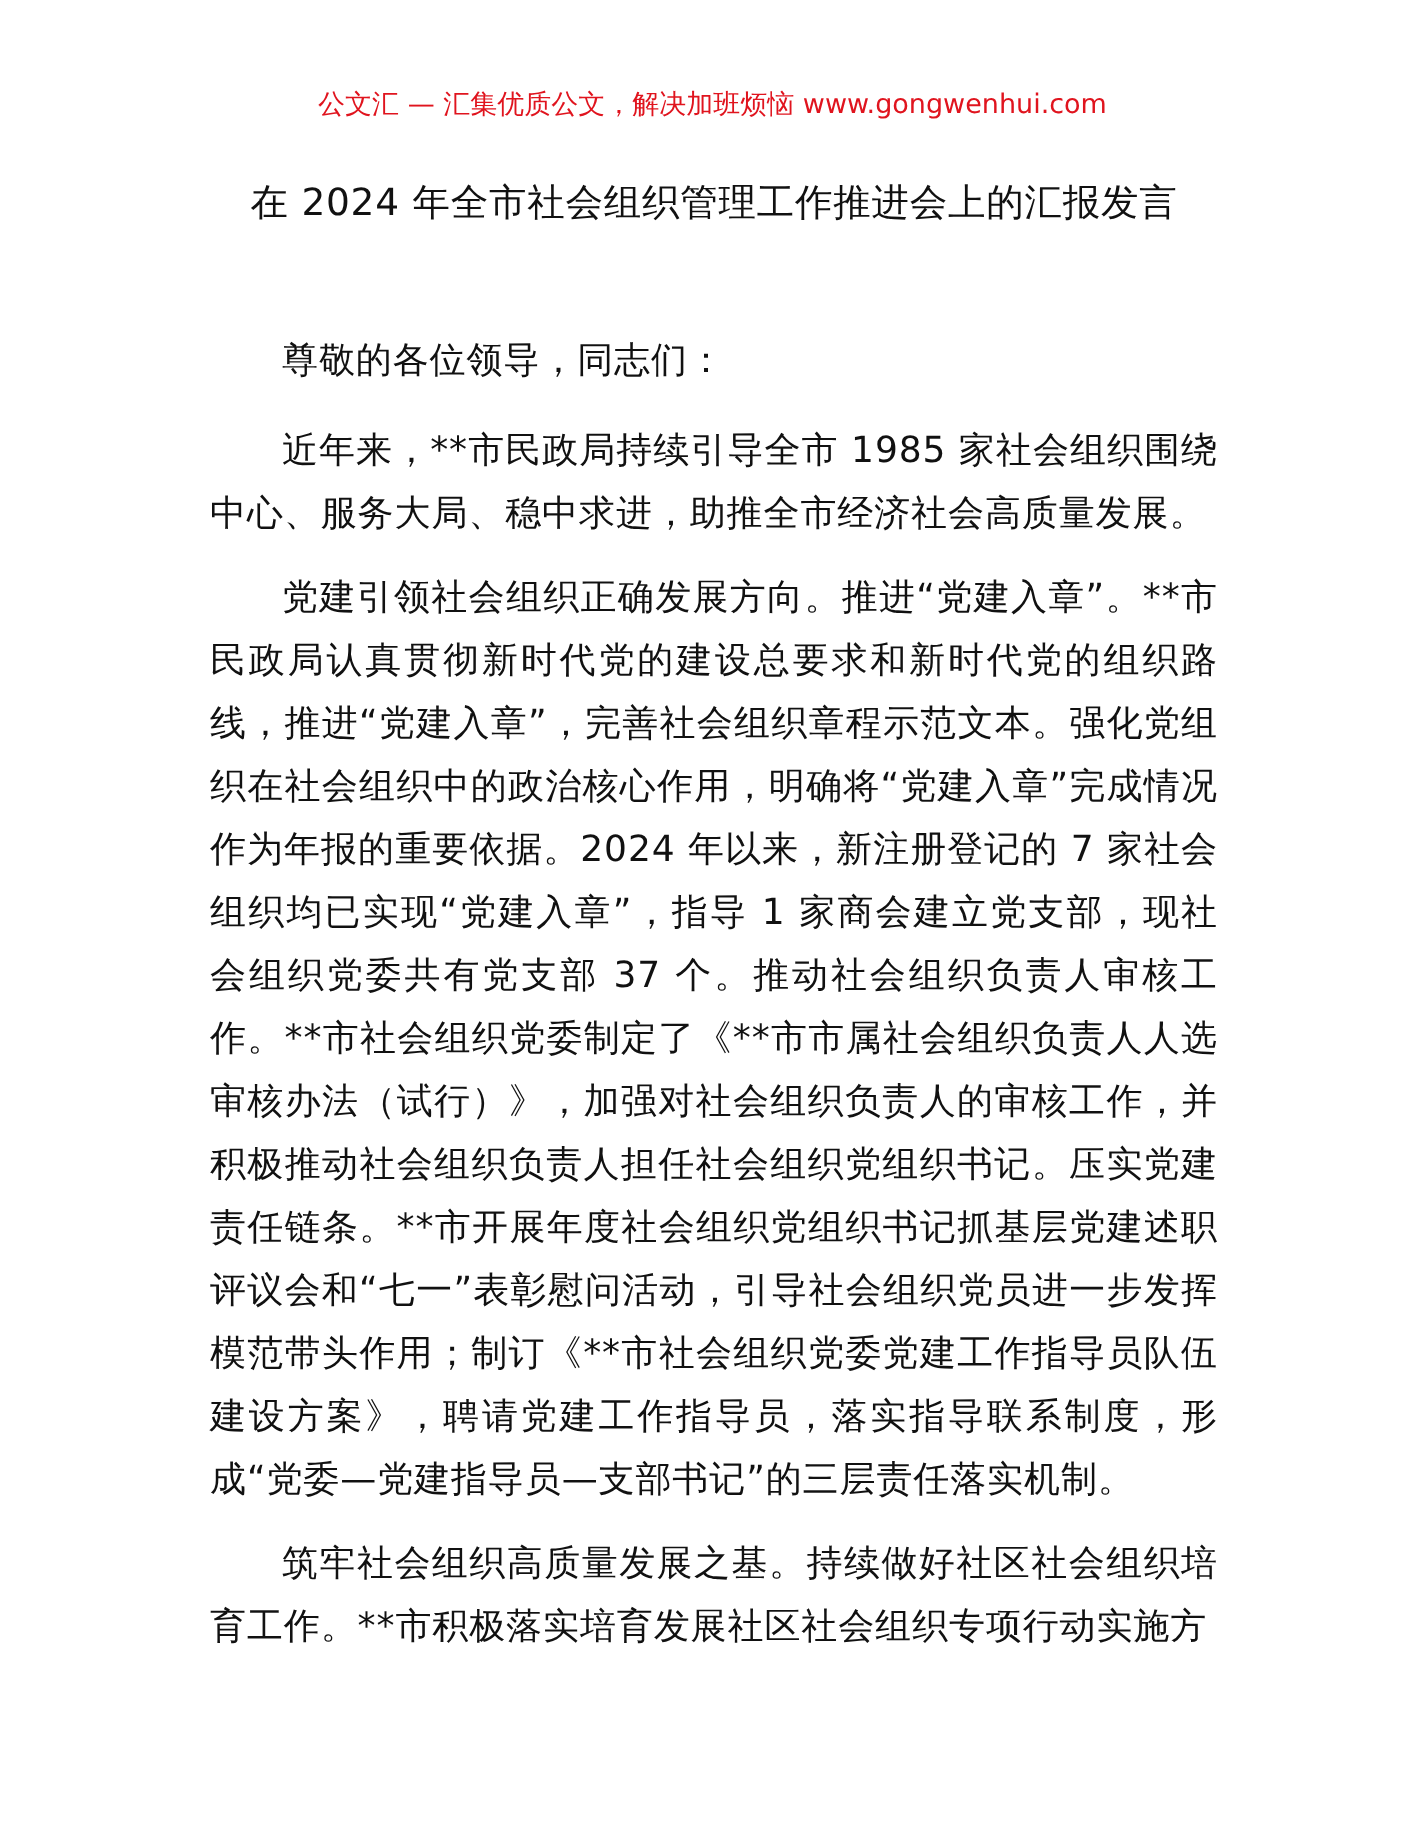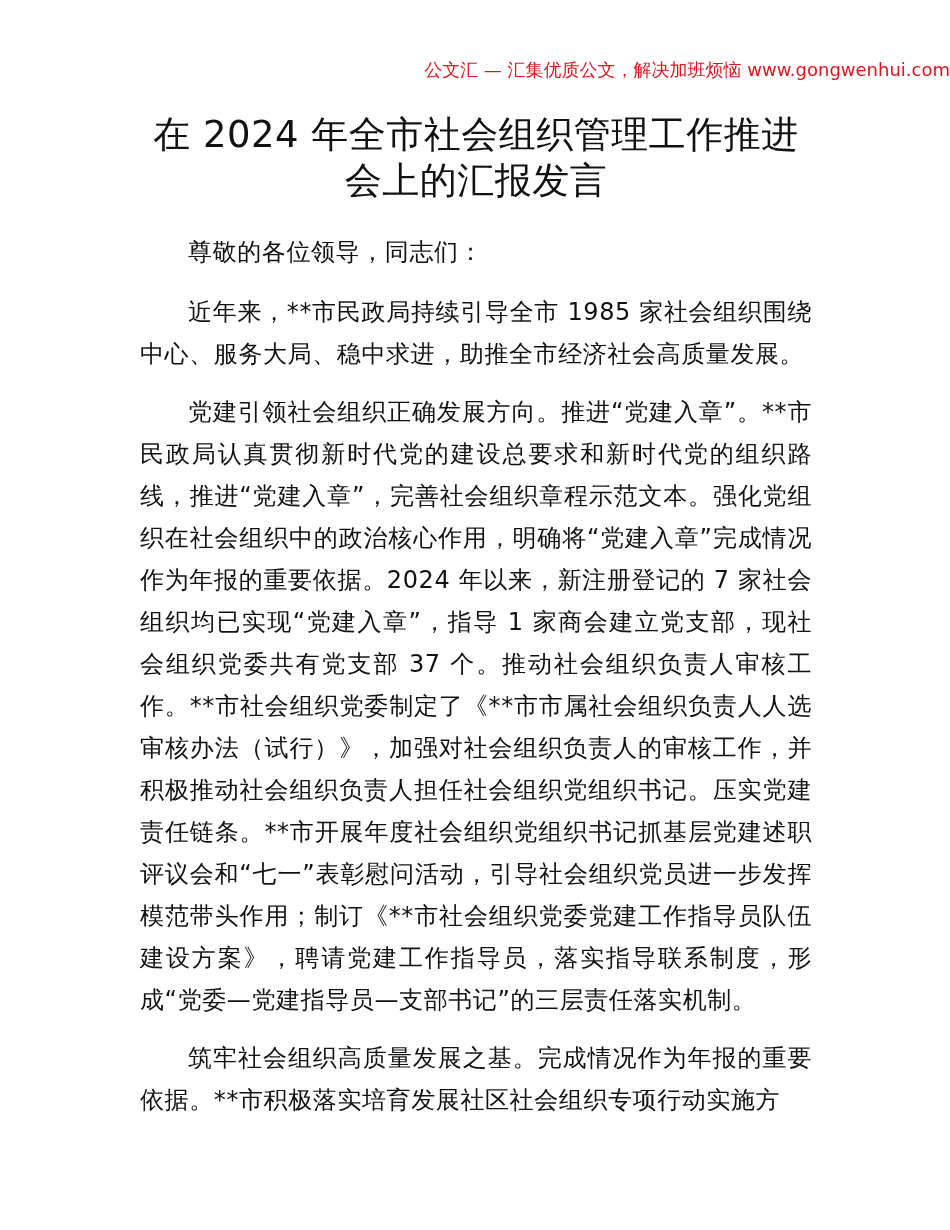--- a/index.html
+++ b/index.html
@@ -13,61 +13,61 @@
       position: relative;
       overflow: hidden;
       font-family: "DejaVu Sans", "Liberation Sans", sans-serif;
       color: #111111;
     }
     .watermark {
       position: absolute;
       top: 57px;
       left: 0;
       width: 950px;
-      text-align: right;
+      text-align: center;
       font-size: 18px;
       line-height: 26px;
       color: #e0141e;
       letter-spacing: 0px;
     }
     .doc-title {
       position: absolute;
       top: 112px;
       left: 138px;
       width: 676px;
       text-align: center;
-      font-size: 37px;
+      font-size: 25px;
       line-height: 46px;
       color: #111111;
       letter-spacing: 0.5px;
     }
     .doc-body {
       position: absolute;
       top: 215px;
       left: 140px;
       width: 672px;
       font-size: 24px;
       line-height: 42px;
       color: #111111;
       text-align: justify;
     }
     .para {
-      margin: 16px 0 14px 0;
+      margin: 4px 0 14px 0;
       text-indent: 48px;
       letter-spacing: 0.6px;
     }
     .para.salutation {
       margin-bottom: 18px;
     }
   </style>
 </head>
 <body>
 
 <div class="watermark">公文汇 — 汇集优质公文，解决加班烦恼 www.gongwenhui.com</div>
 
 <div class="doc-title">在 2024 年全市社会组织管理工作推进会上的汇报发言</div>
 
 <div class="doc-body">
   <p class="para salutation">尊敬的各位领导，同志们：</p>
   <p class="para">近年来，**市民政局持续引导全市 1985 家社会组织围绕中心、服务大局、稳中求进，助推全市经济社会高质量发展。</p>
   <p class="para">党建引领社会组织正确发展方向。推进“党建入章”。**市民政局认真贯彻新时代党的建设总要求和新时代党的组织路线，推进“党建入章”，完善社会组织章程示范文本。强化党组织在社会组织中的政治核心作用，明确将“党建入章”完成情况作为年报的重要依据。2024 年以来，新注册登记的 7 家社会组织均已实现“党建入章”，指导 1 家商会建立党支部，现社会组织党委共有党支部 37 个。推动社会组织负责人审核工作。**市社会组织党委制定了《**市市属社会组织负责人人选审核办法（试行）》，加强对社会组织负责人的审核工作，并积极推动社会组织负责人担任社会组织党组织书记。压实党建责任链条。**市开展年度社会组织党组织书记抓基层党建述职评议会和“七一”表彰慰问活动，引导社会组织党员进一步发挥模范带头作用；制订《**市社会组织党委党建工作指导员队伍建设方案》，聘请党建工作指导员，落实指导联系制度，形成“党委—党建指导员—支部书记”的三层责任落实机制。</p>
-  <p class="para">筑牢社会组织高质量发展之基。完成情况作为年报的重要依据。**市积极落实培育发展社区社会组织专项行动实施方</p>
+  <p class="para">筑牢社会组织高质量发展之基。持续做好社区社会组织培育工作。**市积极落实培育发展社区社会组织专项行动实施方</p>
 </div>
 
 </body></html>

